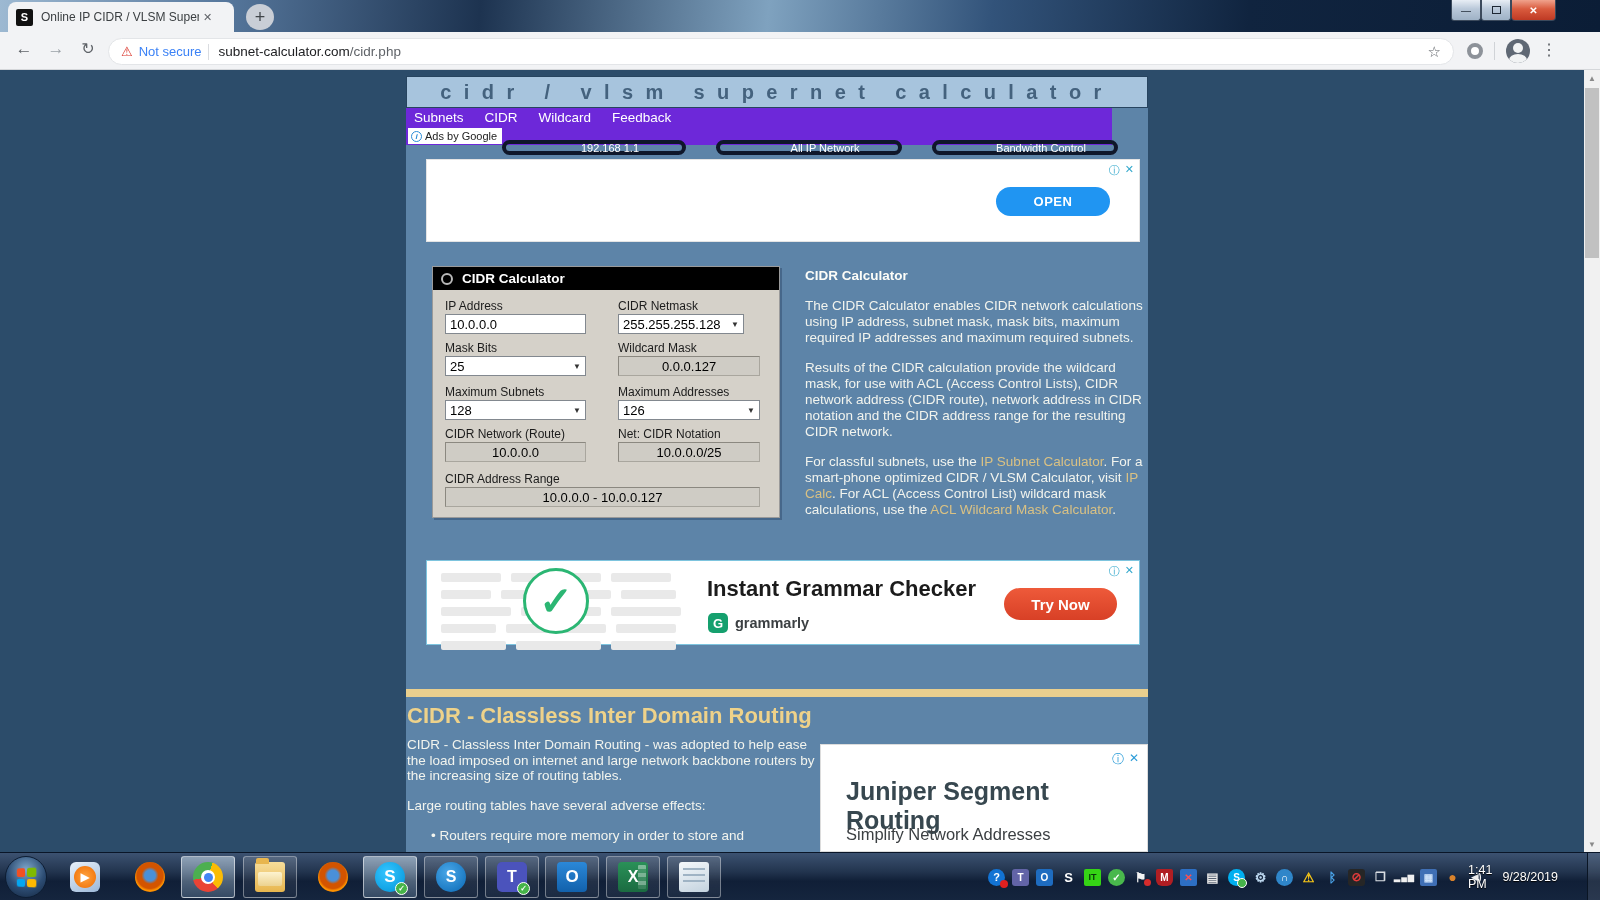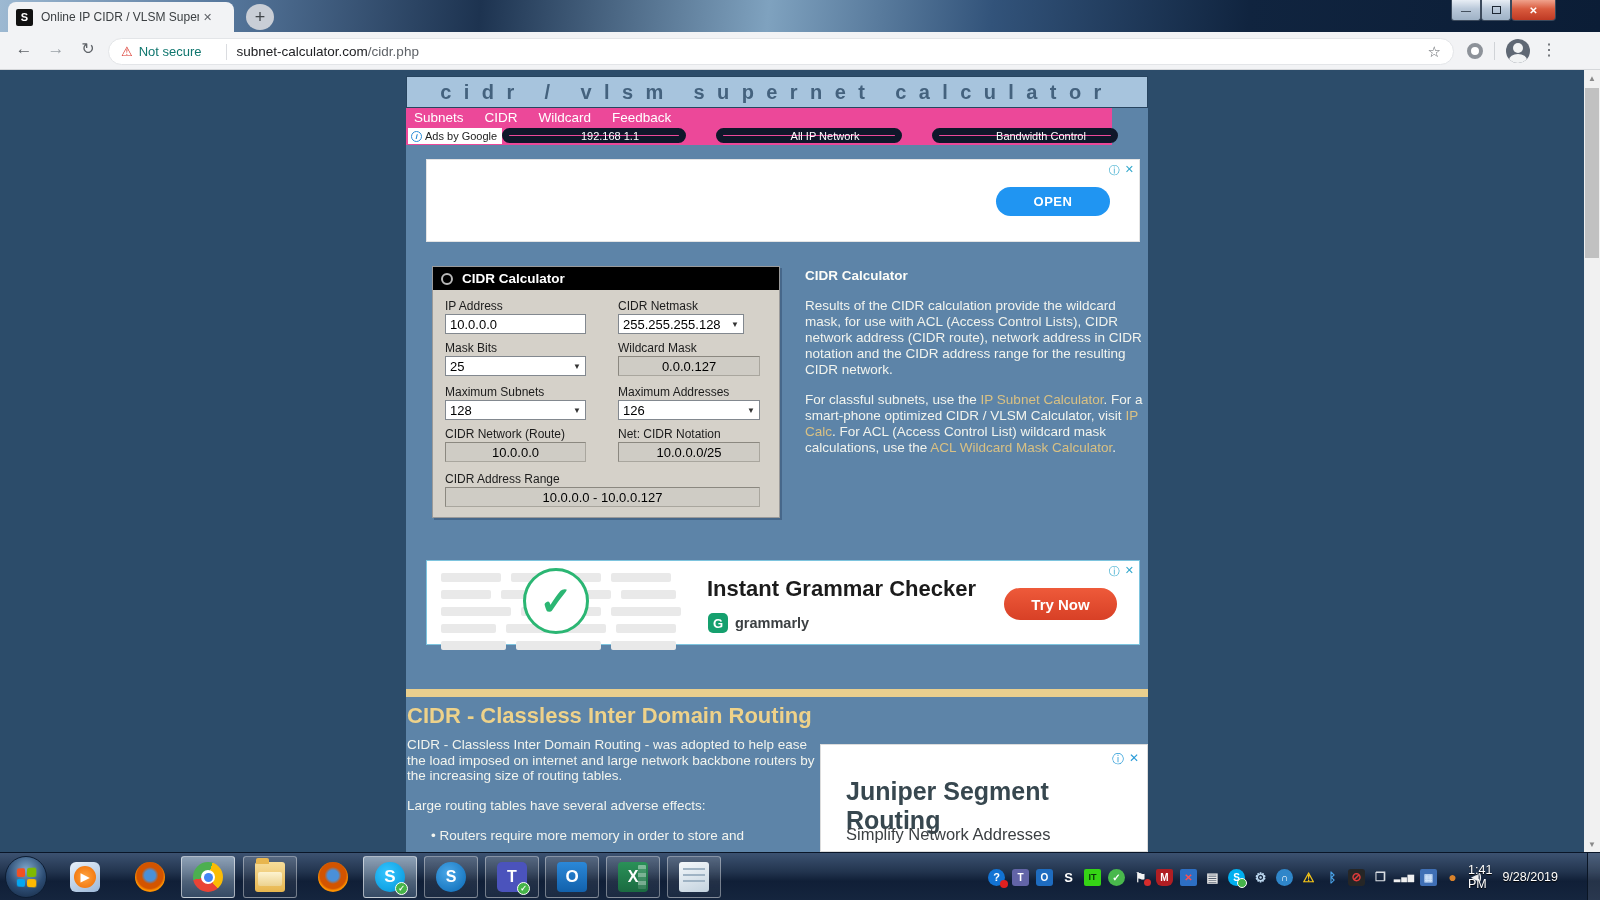--- a/index.html
+++ b/index.html
@@ -23,48 +23,48 @@
     border-radius:0 0 3px 3px; }
   .wbtn.close { width:45px; background:linear-gradient(#f0a28c,#d95b3e 45%,#bf3a24); color:#fff; font-weight:bold; border-radius:0 0 4px 4px; }
   .wbtn.max span { width:9px; height:8px; border:1px solid #1d2733; display:block; }
 
   
   .toolbar { position:absolute; top:32px; left:0; width:1600px; height:38px; background:#f2f3f5; border-bottom:1px solid #d5d7da; }
   .navbtn { position:absolute; top:7px; font-size:17px; color:#5f6368; width:24px; text-align:center; }
   .omnibox { position:absolute; left:108px; top:6px; width:1346px; height:27px; background:#fff; border:1px solid #e3e5e8;
     border-radius:14px; display:flex; align-items:center; padding:0 12px; }
   .warn-tri { color:#d93025; font-size:13px; margin-right:6px; }
-  .notsecure { color:#0f766e; font-size:13px; margin-right:24px; }
+  .notsecure { color:#3b82f6; font-size:13px; margin-right:6px; }
   .omni-sep { width:1px; height:16px; background:#dadce0; margin-right:10px; }
   .url-domain { color:#202124; font-size:13.5px; }
   .url-path { color:#5f6368; font-size:13.5px; }
   .star { margin-left:auto; color:#5f6368; font-size:15px; }
   .ext-ic { position:absolute; left:1467px; top:11px; width:16px; height:16px; border-radius:50%;
     border:4px solid #8d9299; background:#fff; }
   .tb-sep { position:absolute; left:1494px; top:10px; width:1px; height:18px; background:#d0d3d7; }
   .avatar { position:absolute; left:1506px; top:7px; width:24px; height:24px; border-radius:50%; background:#5f6874; overflow:hidden; }
   .avatar::before { content:""; position:absolute; left:7px; top:4px; width:10px; height:10px; border-radius:50%; background:#f1f3f4; }
   .avatar::after { content:""; position:absolute; left:3px; top:15px; width:18px; height:12px; border-radius:50%; background:#f1f3f4; }
   .dots { position:absolute; left:1541px; top:8px; font-size:16px; color:#5f6368; letter-spacing:0; }
 
   
   .viewport { position:absolute; top:70px; left:0; width:1600px; height:782px; background:#2c4c6a; overflow:hidden; }
   .content-bg { position:absolute; left:406px; top:6px; width:742px; height:776px; background:#5d84a8; }
 
   .site-header { position:absolute; left:406px; top:6px; width:742px; height:32px; background:#a7c4dd;
     border:1px solid #27445f; display:flex; align-items:center; justify-content:center; }
   .site-title { font-size:20px; font-weight:bold; color:#44627e; letter-spacing:0.62em; white-space:nowrap; }
-  .menuband { position:absolute; left:406px; top:38px; width:706px; height:37px; background:#ec4899; }
+  .menuband { position:absolute; left:406px; top:38px; width:706px; height:37px; background:#6d28d9; }
   .menulinks { position:absolute; left:8px; top:2px; display:flex; gap:21px; }
   .menulinks span { color:#fff; font-size:13.5px; }
   .ads-badge { position:absolute; left:2px; top:20px; height:16px; background:#fff; display:flex; align-items:center;
     padding:0 5px 0 3px; font-size:11px; color:#222; }
   .info-i { display:inline-flex; width:11px; height:11px; border-radius:50%; border:1px solid #2b8dd8; color:#2b8dd8;
     font-size:8px; align-items:center; justify-content:center; margin-right:3px; font-style:italic; font-weight:bold; }
-  .pill { position:absolute; top:20px; height:15px; border:7px solid #0f172a; border-radius:8px; color:#fff;
+  .pill { position:absolute; top:32px; height:15px; border:4px solid #0f172a; border-radius:8px; color:#fff;
     font-size:11px; display:flex; align-items:center; justify-content:center;padding-left:32px; }
 
   
   .ad-card { position:absolute; background:#fff; }
   .ad-ctl { position:absolute; top:3px; right:5px; font-size:11px; color:#33a8cc; display:flex; gap:5px; }
 
   .ad-top { left:426px; top:89px; width:714px; height:83px; border:1px solid #e4e4e4; }
   .ad-top-title { position:absolute; left:26px; top:9px; width:460px; font-size:19px; line-height:25px; color:#3c4043; }
   .ad-top-desc { position:absolute; left:26px; top:62px; font-size:12.5px; color:#80868b; }
   .btn-open { position:absolute; left:569px; top:27px; width:114px; height:29px; background:#2095f2; border-radius:15px;
@@ -288,20 +288,21 @@
       <div class="fld-label colL" style="top:160px;">CIDR Network (Route)</div>
       <div class="fld ro colL" style="top:175px;width:141px;">10.0.0.0</div>
       <div class="fld-label colR" style="top:160px;">Net: CIDR Notation</div>
       <div class="fld ro colR" style="top:175px;width:142px;">10.0.0.0/25</div>
       <div class="fld-label colL" style="top:205px;">CIDR Address Range</div>
       <div class="fld ro colL" style="top:220px;width:315px;">10.0.0.0 - 10.0.0.127</div>
     </div>
 
     <div class="desc">
       <h3>CIDR Calculator</h3>
+      <p>The CIDR Calculator enables CIDR network calculations using IP address, subnet mask, mask bits, maximum required IP addresses and maximum required subnets.</p>
       <p>Results of the CIDR calculation provide the wildcard mask, for use with ACL (Access Control Lists), CIDR network address (CIDR route), network address in CIDR notation and the CIDR address range for the resulting CIDR network.</p>
       <p><span>For classful subnets, use the </span><a>IP Subnet Calculator</a><span>. For a smart-phone optimized CIDR / VLSM Calculator, visit </span><a>IP Calc</a><span>. For ACL (Access Control List) wildcard mask calculations, use the </span><a>ACL Wildcard Mask Calculator</a><span>.</span></p>
     </div>
 
     <div class="ad-card ad-gram">
       <div class="ad-ctl">
         <span>ⓘ</span>
         <span>✕</span>
       </div>
       <div class="fake-lines">

